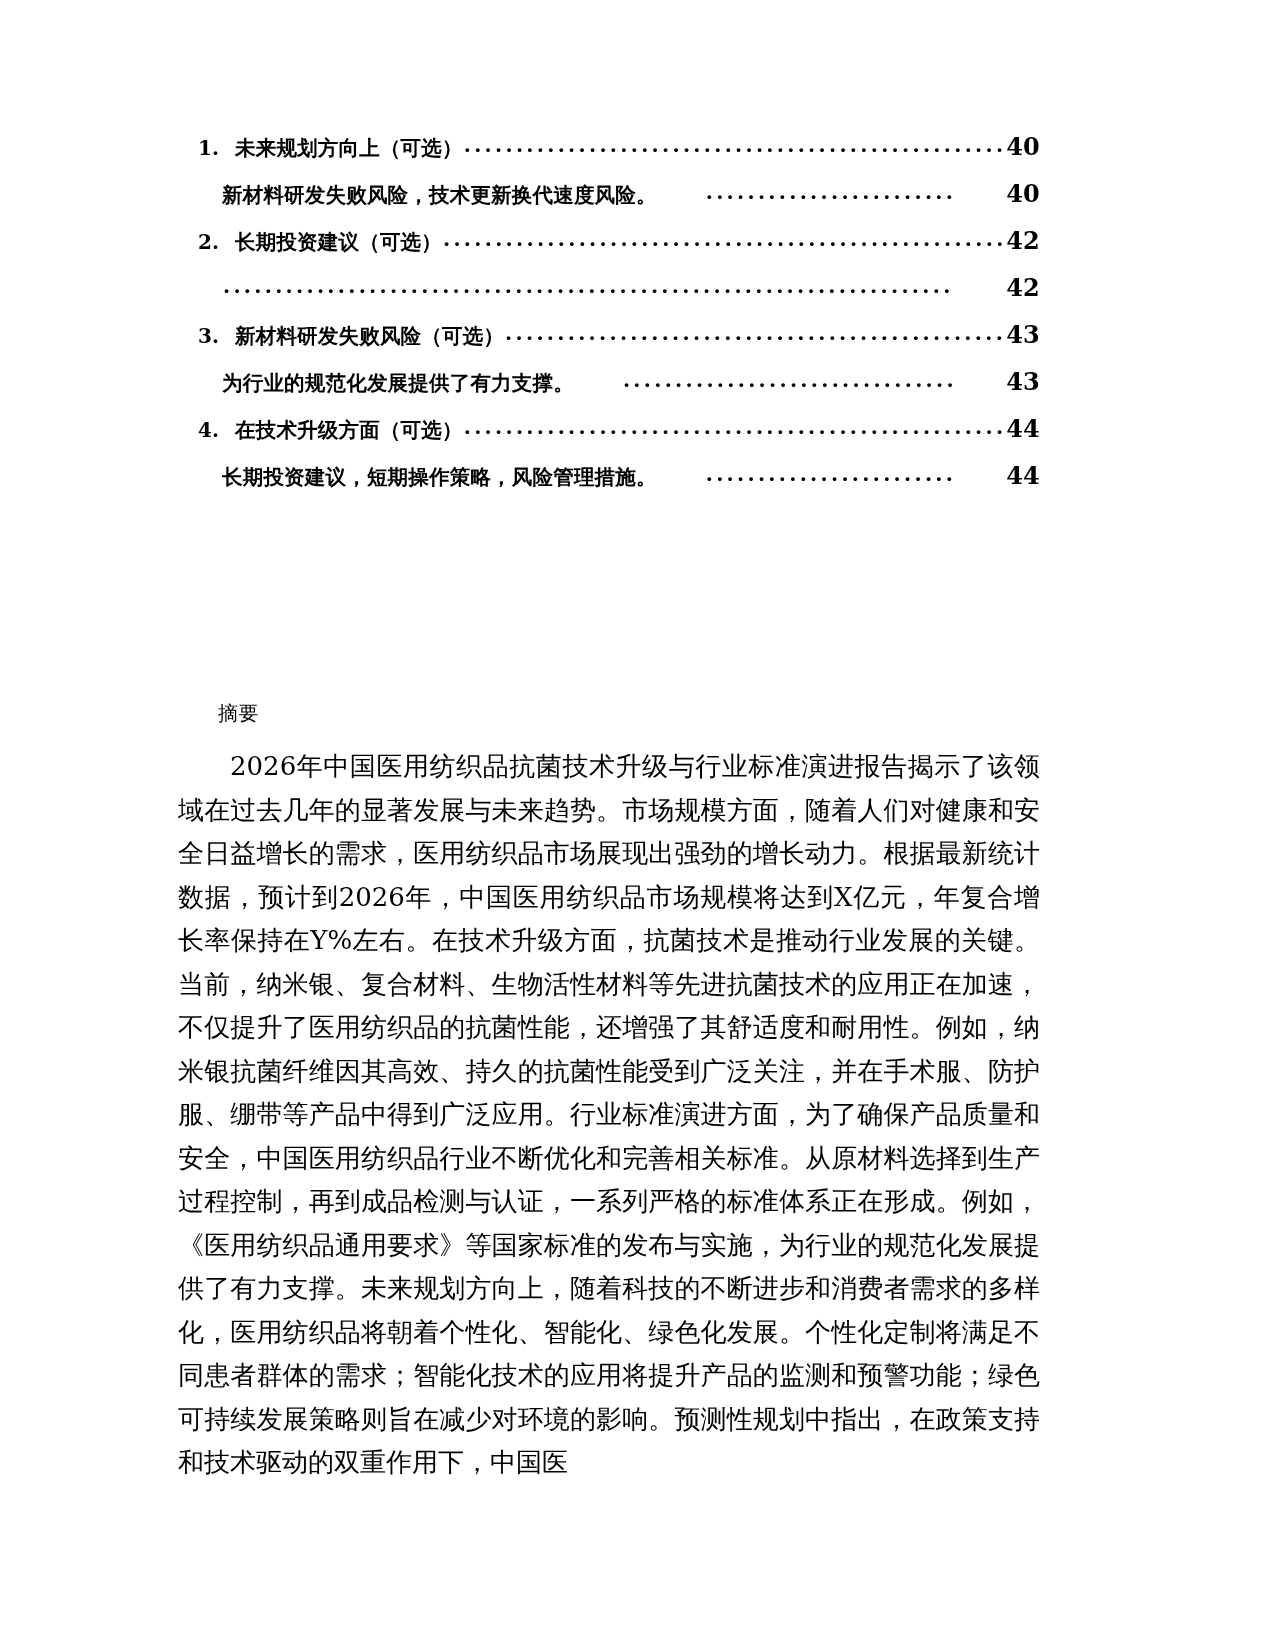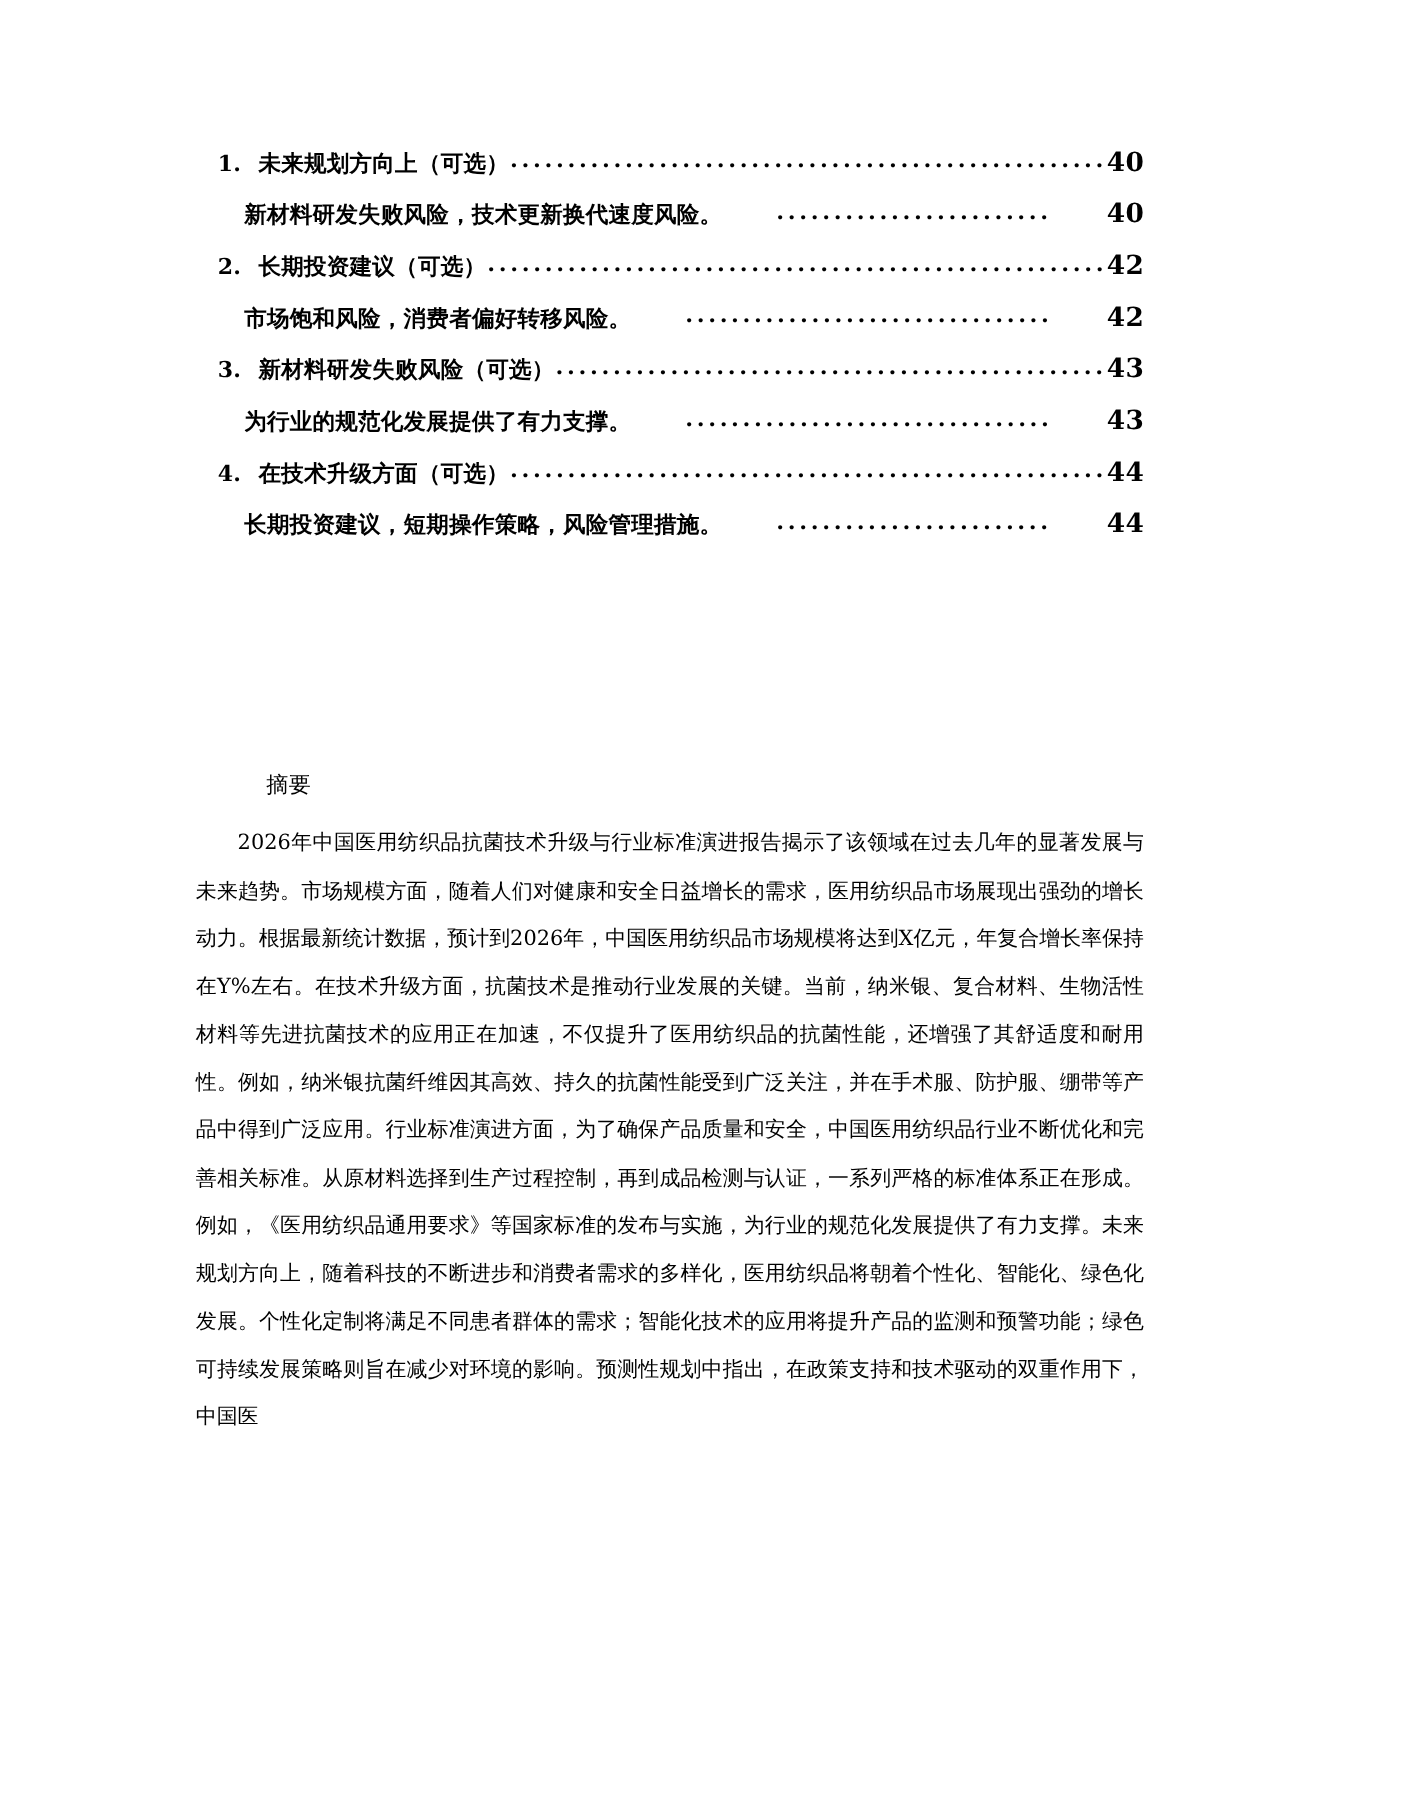--- a/index.html
+++ b/index.html
@@ -74,28 +74,27 @@
   }
 
   
   .abstract-heading {
     position: absolute;
     left: 218px;
     top: 700px;
     font-size: 20px;
     font-weight: normal;
     letter-spacing: 0.5px;
-    margin-left: 24px;
   }
   .abstract-body {
     position: absolute;
     left: 178px;
     top: 745px;
     width: 862px;
-    font-size: 19px;
+    font-size: 26px;
     line-height: 43.5px;
     text-align: justify;
     text-justify: inter-character;
     letter-spacing: 0px;
   }
   .abstract-body p {
     margin: 0;
     text-indent: 2em;
   }
 </style>
@@ -120,21 +119,20 @@
     </div>
 
     <div class="toc-row main">
       <span class="num">2.</span>
       <span class="toc-label">长期投资建议（可选）</span>
       <span class="leader"></span>
       <span class="toc-page">42</span>
     </div>
 
     <div class="toc-row sub">
-      <span class="toc-label">市场饱和风险，消费者偏好转移风险。</span>
       <span class="leader"></span>
       <span class="toc-page">42</span>
     </div>
 
     <div class="toc-row main">
       <span class="num">3.</span>
       <span class="toc-label">新材料研发失败风险（可选）</span>
       <span class="leader"></span>
       <span class="toc-page">43</span>
     </div>

